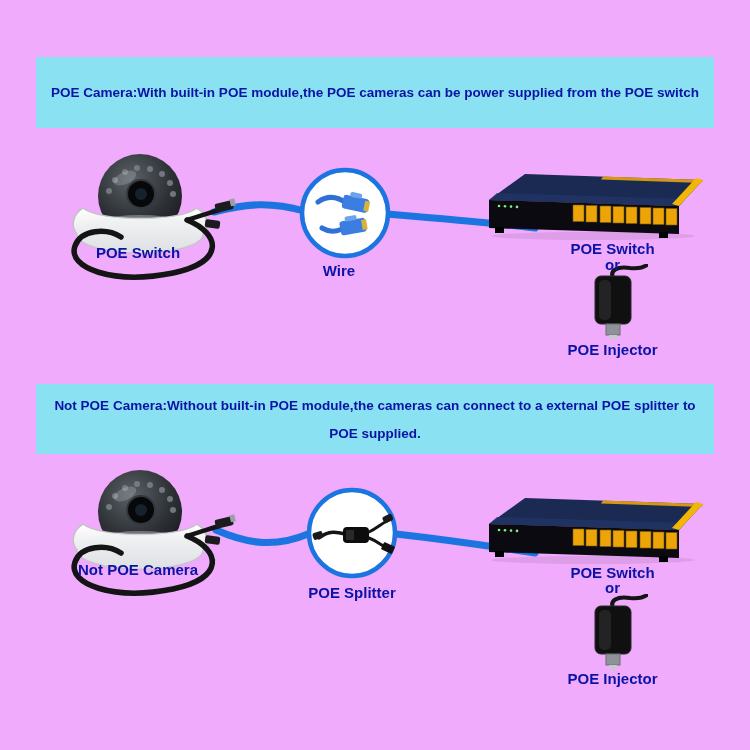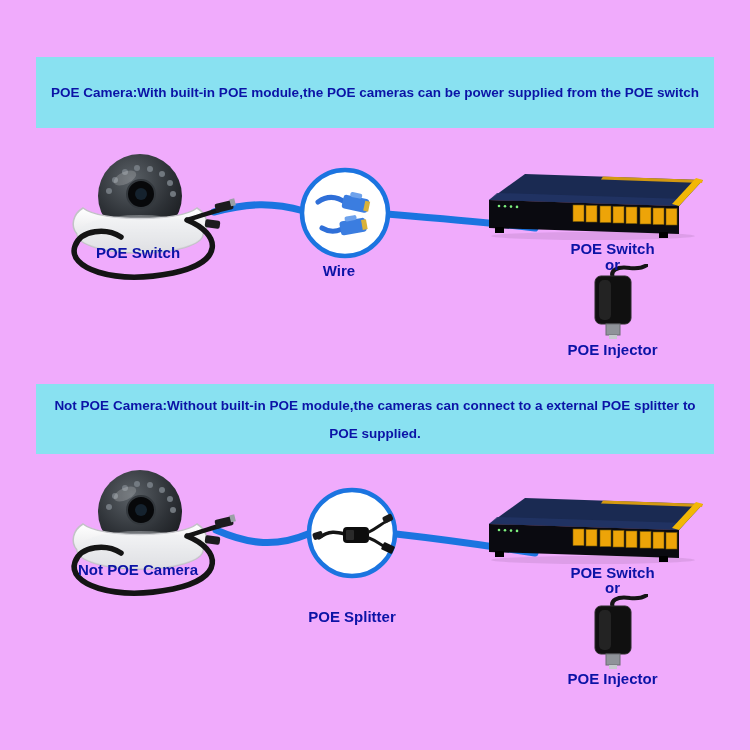--- a/index.html
+++ b/index.html
@@ -218,21 +218,21 @@
       <path d="M14 52 C24 44 32 46 40 48" stroke="#141414" stroke-width="3.5" fill="none" stroke-linecap="round"></path>
       <rect x="8" y="46" width="10" height="7" rx="2" fill="#1a1a1a" transform="rotate(-18 13 50)"></rect>
       <rect x="38" y="41" width="26" height="16" rx="4" fill="#0d0d0d"></rect>
       <rect x="41" y="44" width="8" height="10" rx="1" fill="#2a2a2a"></rect>
       <path d="M64 46 C72 42 76 38 82 35" stroke="#141414" stroke-width="3" fill="none" stroke-linecap="round"></path>
       <path d="M64 52 C72 55 76 59 82 62" stroke="#141414" stroke-width="3" fill="none" stroke-linecap="round"></path>
       <rect x="78" y="29" width="10" height="7" rx="2" fill="#1a1a1a" transform="rotate(-25 83 33)"></rect>
       <rect x="77" y="58" width="12" height="8" rx="1" fill="#111111" transform="rotate(25 83 62)"></rect>
     </svg>
   </div>
-  <div class="lbl" style="left:282px; top:584px; width:140px;margin-top:24px;">POE Splitter</div>
+  <div class="lbl" style="left:282px; top:584px; width:140px;">POE Splitter</div>
 
   <div class="abs art" style="left:483px; top:492px;">
     <svg width="222" height="74" viewBox="0 0 222 74">
       <ellipse cx="110" cy="68" rx="102" ry="4" fill="#000" opacity="0.08"></ellipse>
       <polygon points="6,32 196,38 220,12 42,6" fill="#1a2a52"></polygon>
       <polygon points="6,32 196,38 202,31 14,25" fill="#223566" opacity="0.8"></polygon>
       <polygon points="120,8.5 220,12 219,15 118,11.5" fill="#e8a50a" opacity="0.9"></polygon>
       <polygon points="196,38 220,12 213,10 189,36" fill="#f2b705"></polygon>
       <polygon points="6,32 196,38 196,66 6,60" fill="#0a0a10"></polygon>
       <g>

